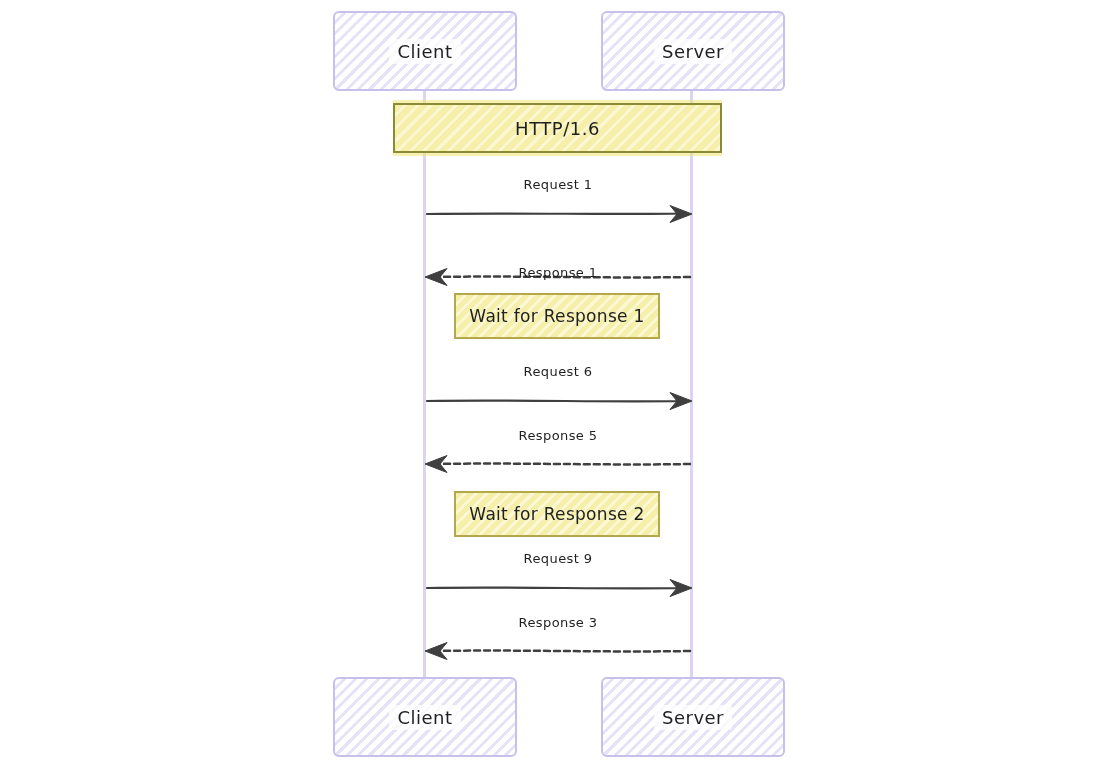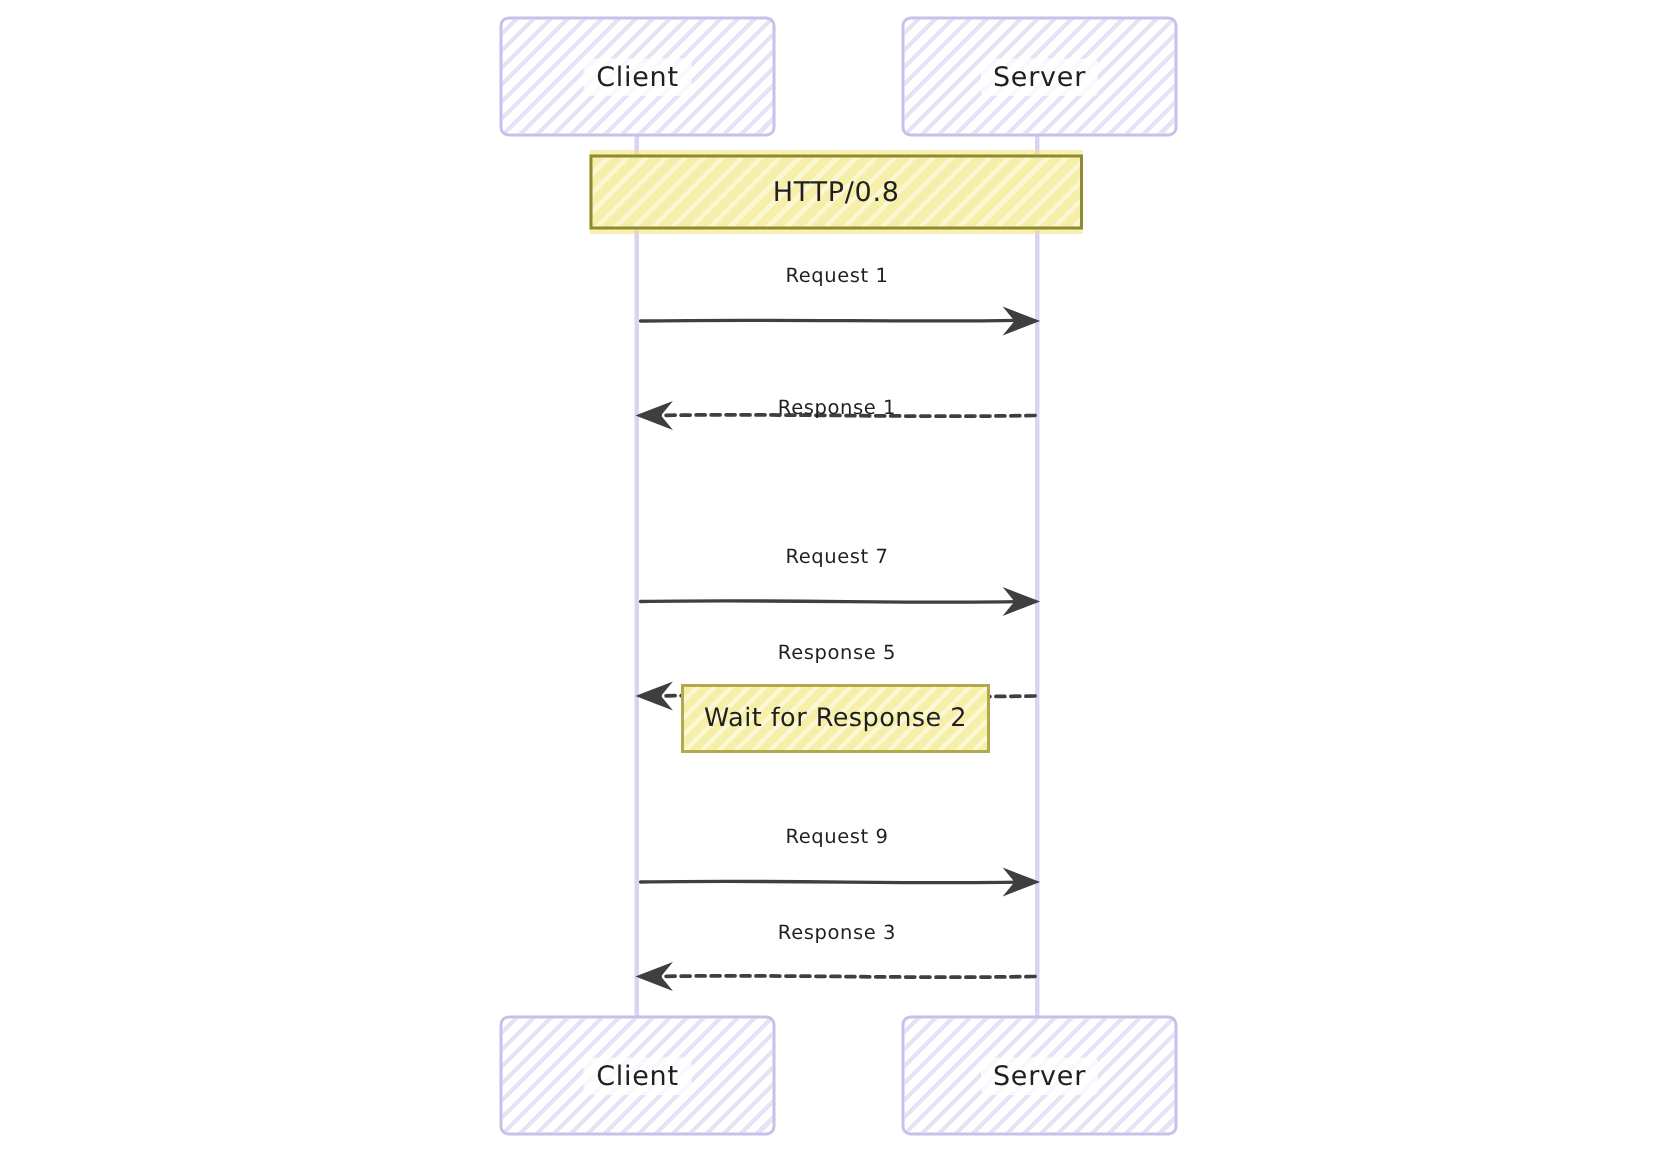--- a/index.html
+++ b/index.html
@@ -102,21 +102,21 @@
       #fcf8d5 5px, #fcf8d5 8px);
     display: flex;
     align-items: center;
     justify-content: center;
     font-size: 17px;
     letter-spacing: 0.3px;
     z-index: 4;
     box-sizing: border-box;
   }
   .note.n1 { top: 293px; }
-  .note.n2 { top: 456px; }
+  .note.n2 { top: 491px; }
 
   
   .msg-label {
     position: absolute;
     left: 433px;
     width: 250px;
     text-align: center;
     font-size: 13px;
     letter-spacing: 0.4px;
     z-index: 3;
@@ -175,24 +175,25 @@
   <div class="actor top server-a">
     <span class="actor-label">Server</span>
   </div>
   <div class="actor bottom client-a">
     <span class="actor-label">Client</span>
   </div>
   <div class="actor bottom server-a">
     <span class="actor-label">Server</span>
   </div>
 
-  <div class="banner">HTTP/0.8</div>
+  <div class="banner">HTTP/1.6</div>
 
   <div class="msg-label m1">Request 1</div>
   <div class="msg-label m2">Response 1</div>
-  <div class="msg-label m3">Request 7</div>
+  <div class="msg-label m3">Request 6</div>
   <div class="msg-label m4">Response 5</div>
   <div class="msg-label m5">Request 9</div>
   <div class="msg-label m6">Response 3</div>
 
+  <div class="note n1">Wait for Response 1</div>
   <div class="note n2">Wait for Response 2</div>
 
 </div>
 
 </body></html>

